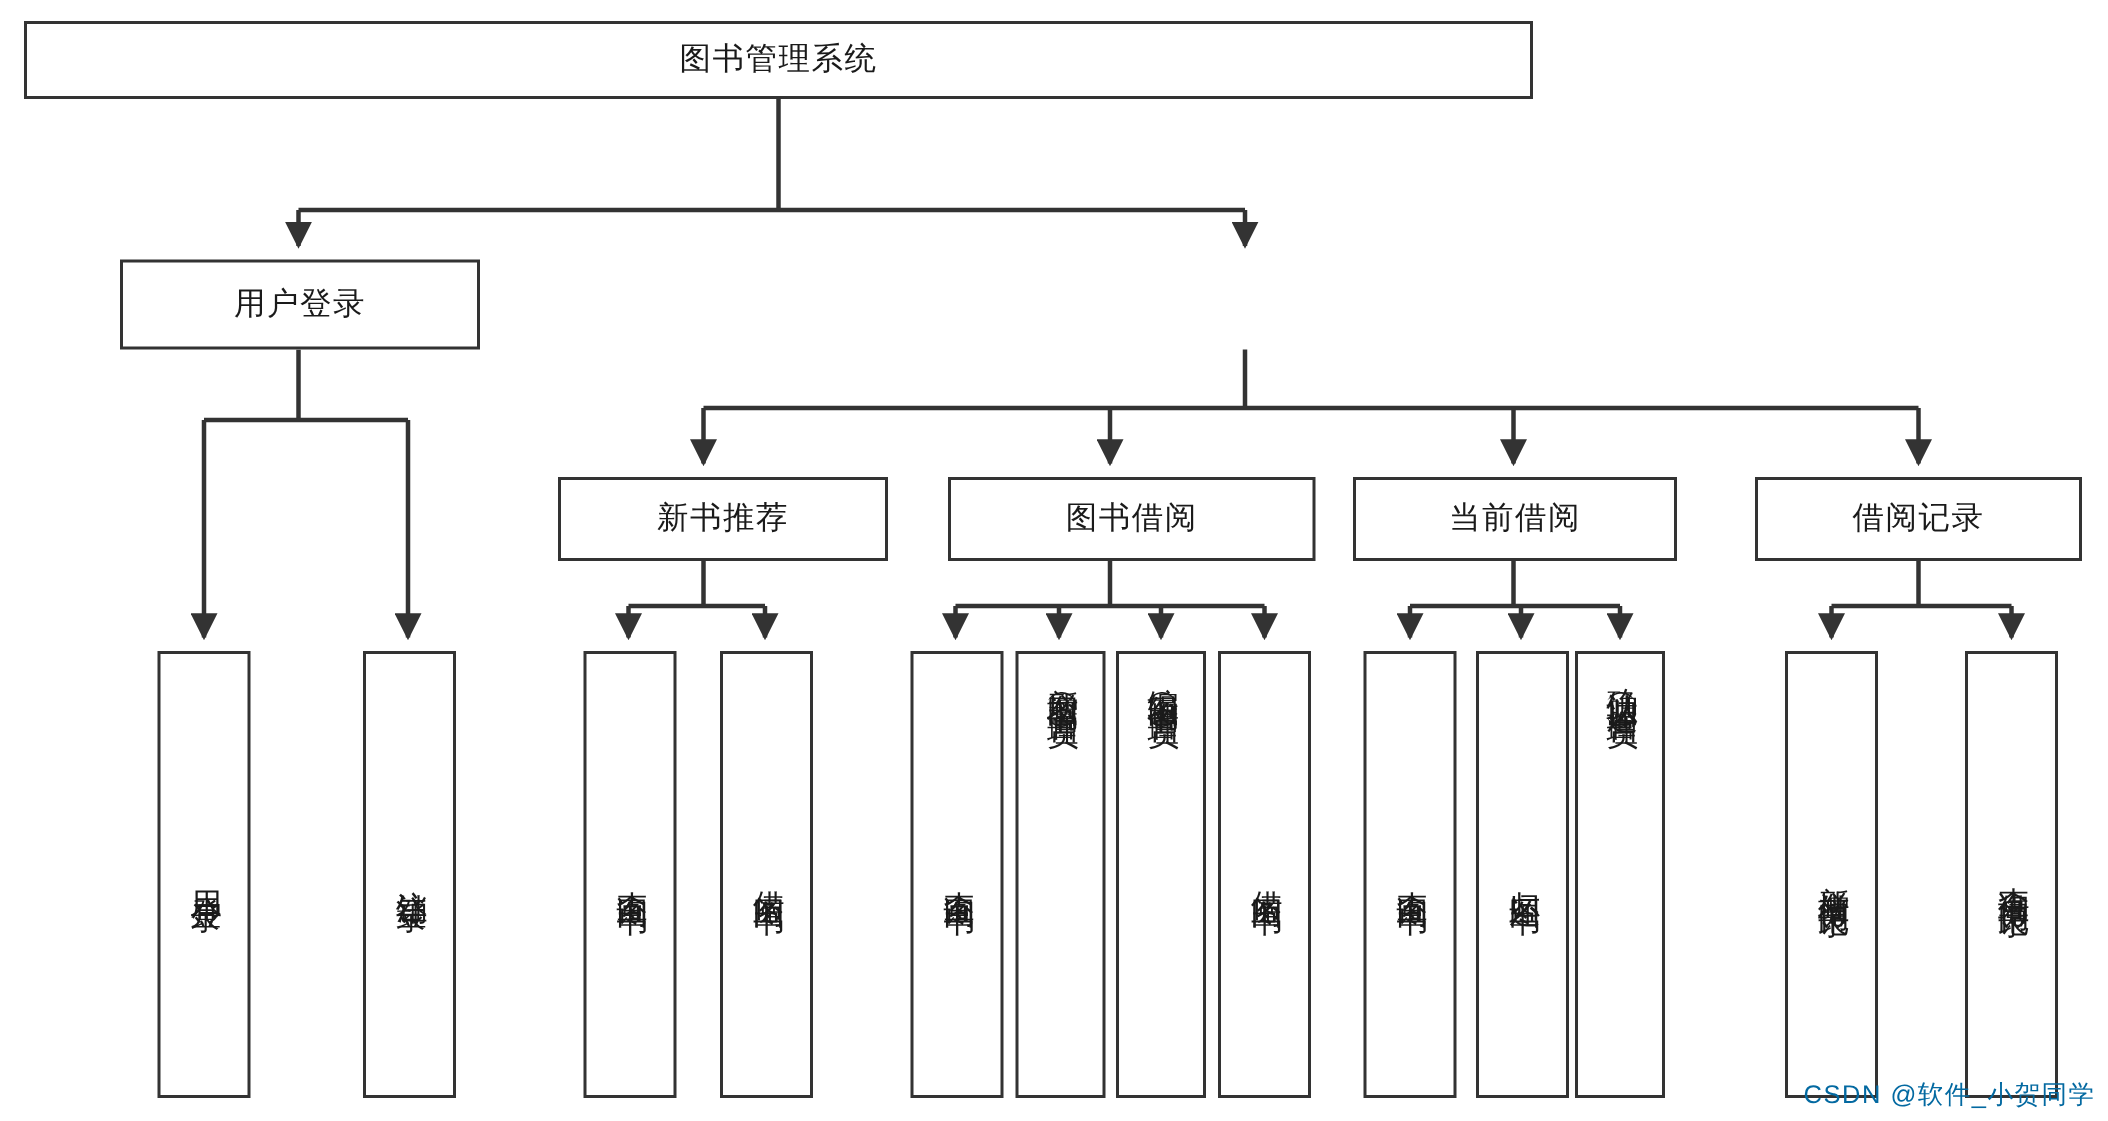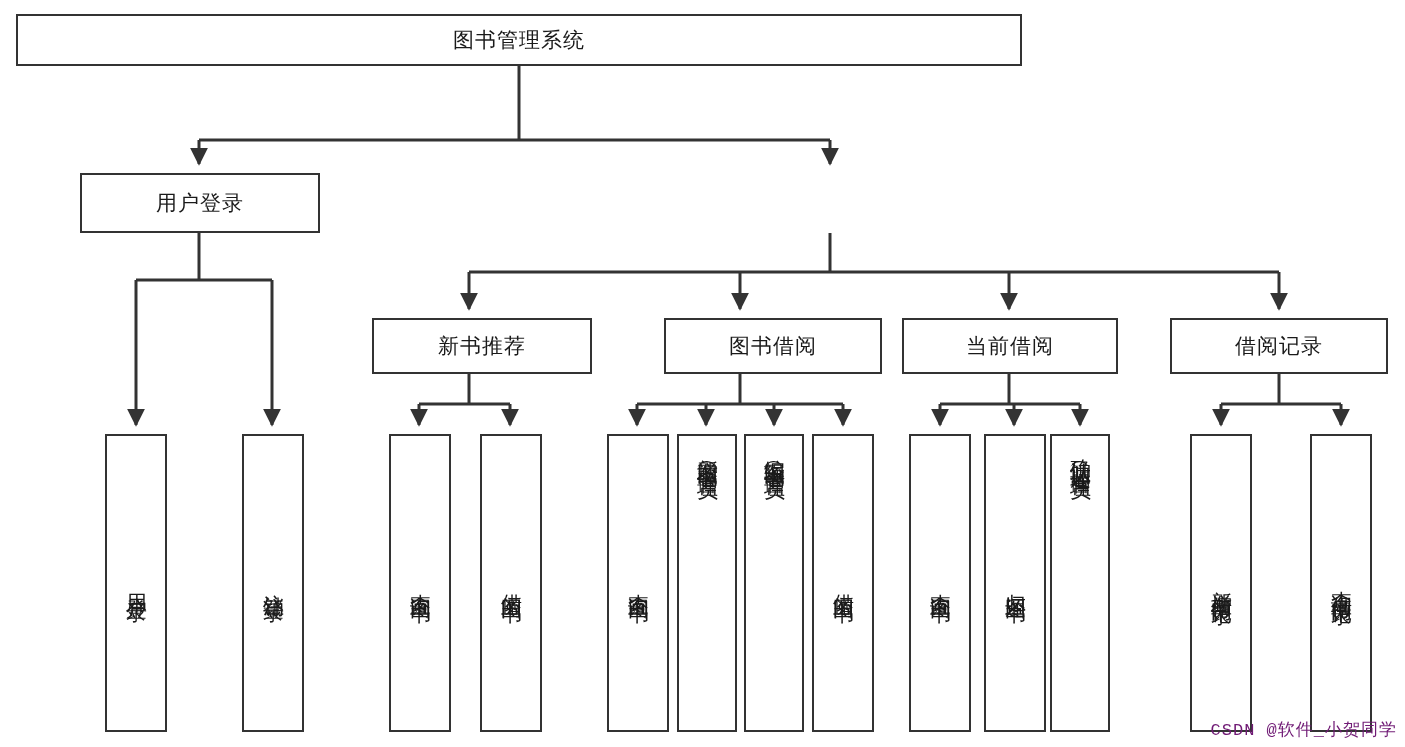--- a/index.html
+++ b/index.html
@@ -46,25 +46,25 @@
     color:#1a1a1a;
     white-space:nowrap;
   }
   .node-v.center{align-items:center;padding-top:0;}
   .node-v.center .vtext{text-align:center;}
   svg#links{position:absolute;left:0;top:0;width:1405px;height:747px;z-index:1;}
   .watermark{
     position:absolute;
     right:8px;bottom:6px;
     font-size:17px;
-    color:#701a75;
+    color:#0369a1;
     letter-spacing:1px;
     z-index:5;
     white-space:nowrap;
-    font-family:Liberation Mono, monospace;
+    font-family:Liberation Sans, sans-serif;
   }
 </style>
 </head>
 <body>
 
 <div id="diagram">
 
   <svg id="links" viewBox="0 0 1405 747" xmlns="http://www.w3.org/2000/svg">
     <defs>
       <marker id="arrow" viewBox="0 0 10 10" refX="9" refY="5" markerWidth="6" markerHeight="6" orient="auto-start-reverse">
@@ -113,21 +113,21 @@
       <path d="M 1221 404 L 1221 425" marker-end="url(#arrow)"></path>
       <path d="M 1341 404 L 1341 425" marker-end="url(#arrow)"></path>
     </g>
   </svg>
 
   <div class="node node-h" style="left:16px;top:14px;width:1006px;height:52px;">图书管理系统</div>
 
   <div class="node node-h" style="left:80px;top:173px;width:240px;height:60px;">用户登录</div>
 
   <div class="node node-h" style="left:360px;top:318px;width:220px;height:56px;margin-left:12px;">新书推荐</div>
-  <div class="node node-h" style="left:664px;top:318px;width:218px;height:56px;text-align:right;">图书借阅</div>
+  <div class="node node-h" style="left:632px;top:318px;width:245px;height:56px;text-align:right;">图书借阅</div>
   <div class="node node-h" style="left:1170px;top:318px;width:218px;height:56px;">借阅记录</div>
   <div class="node node-h" style="left:902px;top:318px;width:216px;height:56px;">当前借阅</div>
 
   <div class="node node-v center" style="left:105px;top:434px;width:62px;height:298px;">
     <span class="vtext">用户登录</span>
   </div>
   <div class="node node-v center" style="left:242px;top:434px;width:62px;height:298px;">
     <span class="vtext">注销登录</span>
   </div>
 

